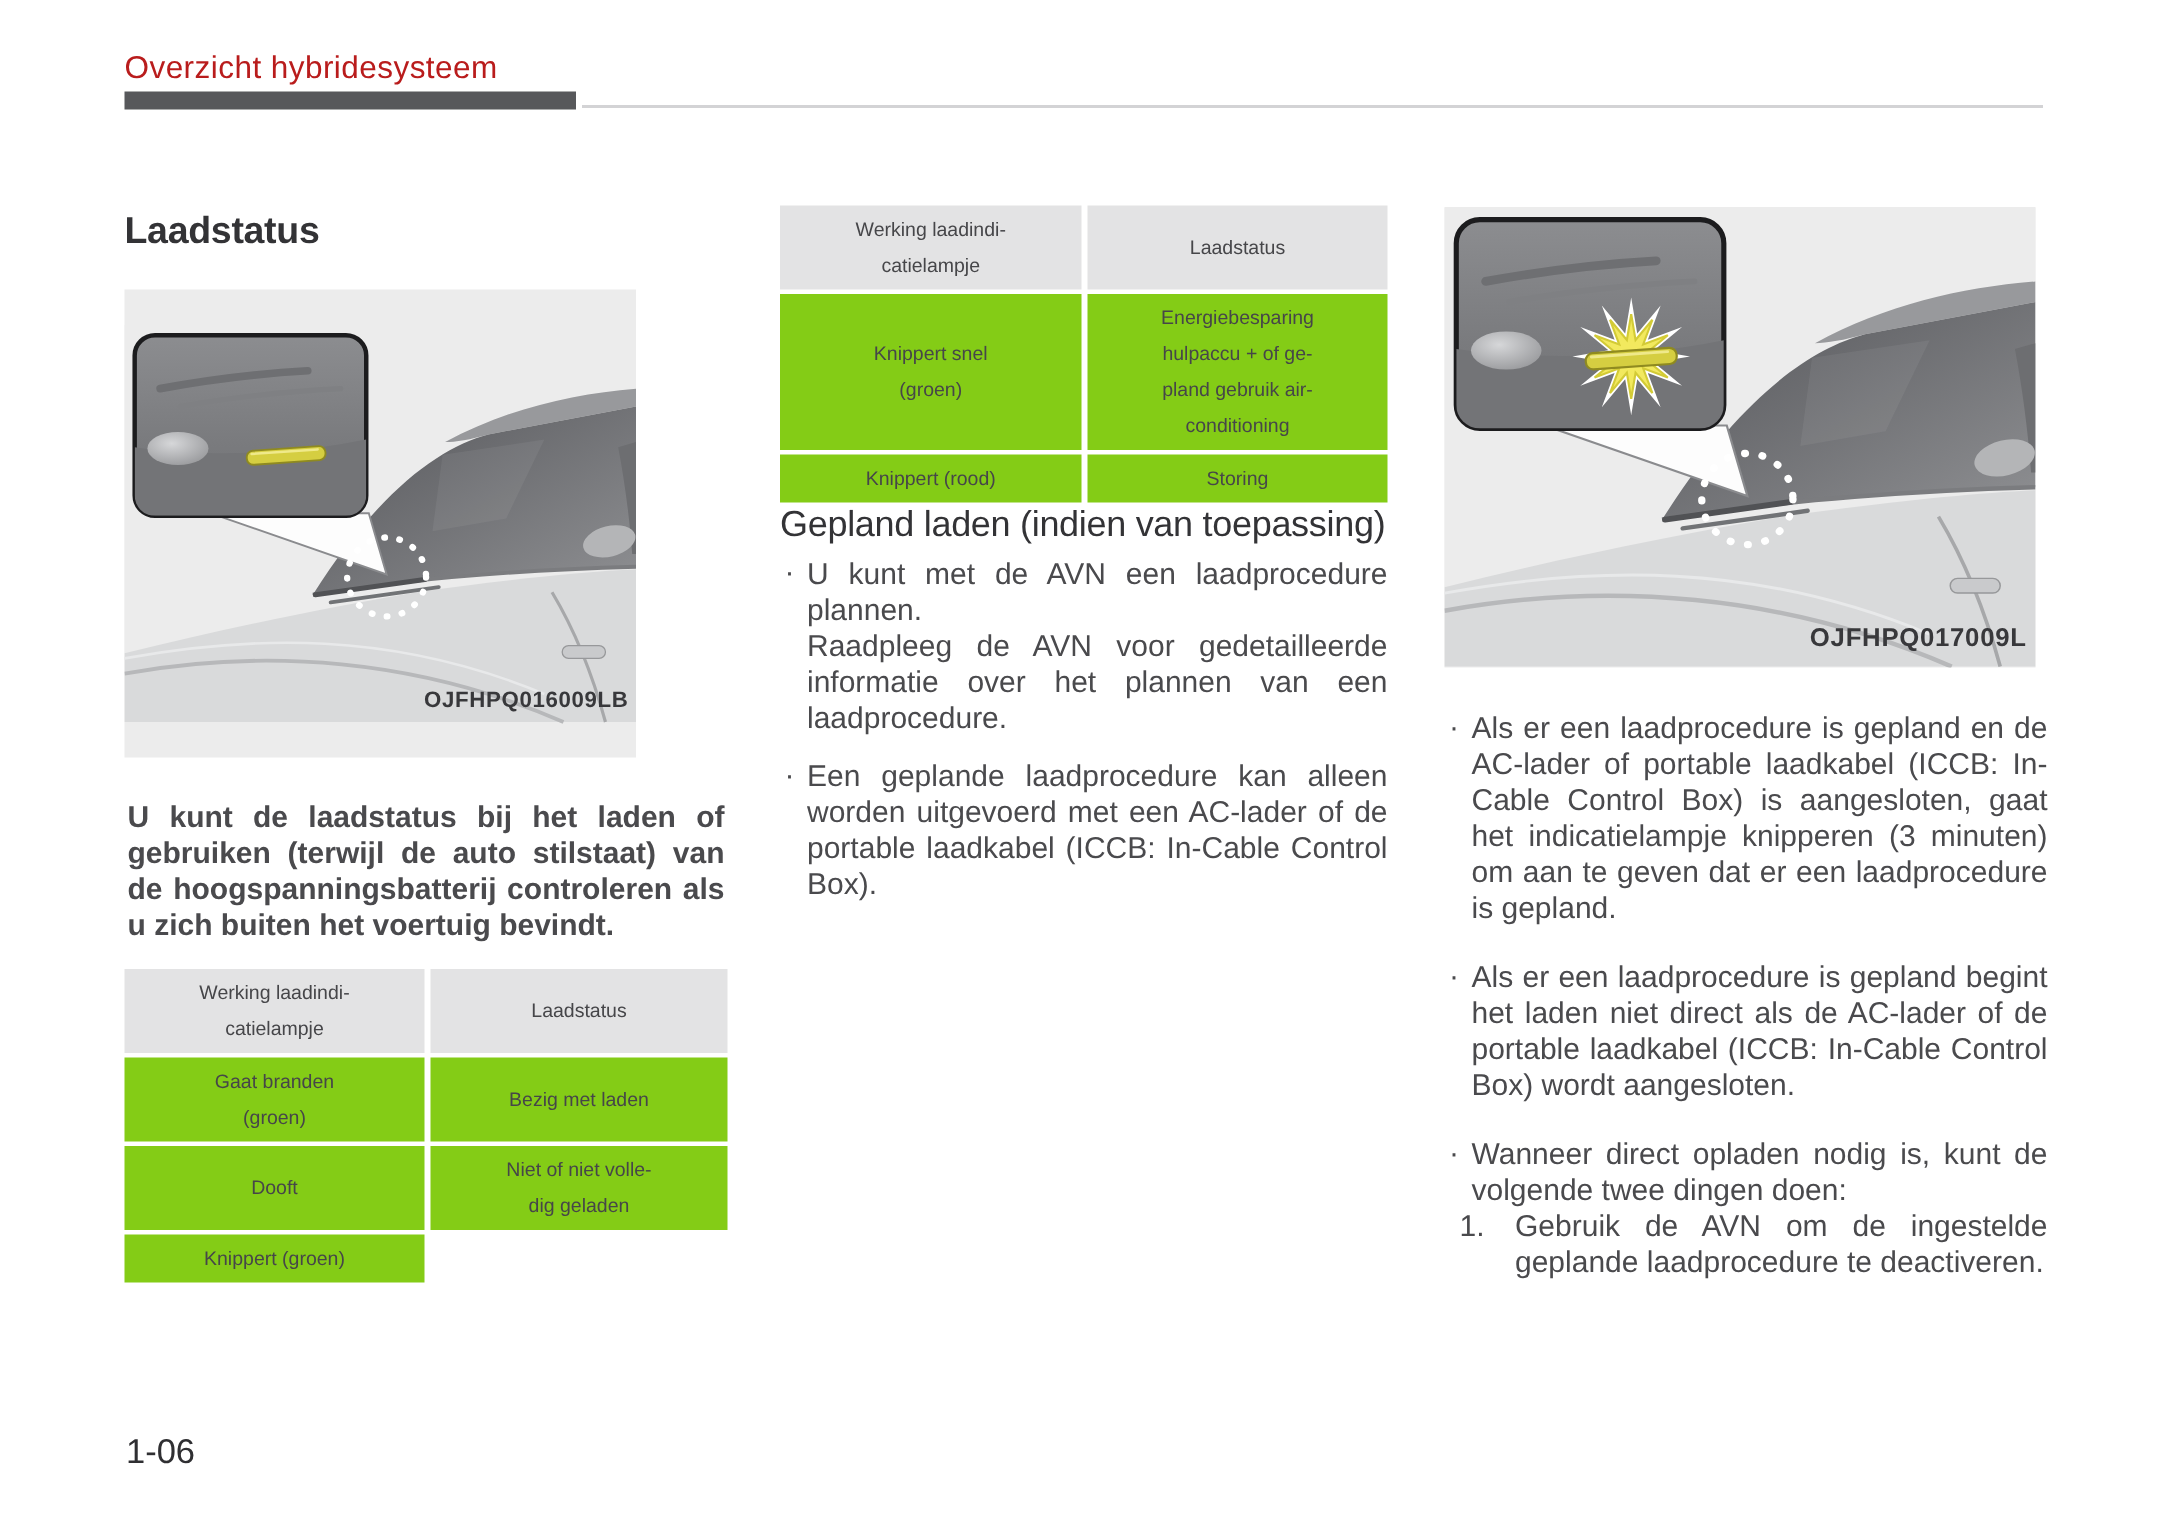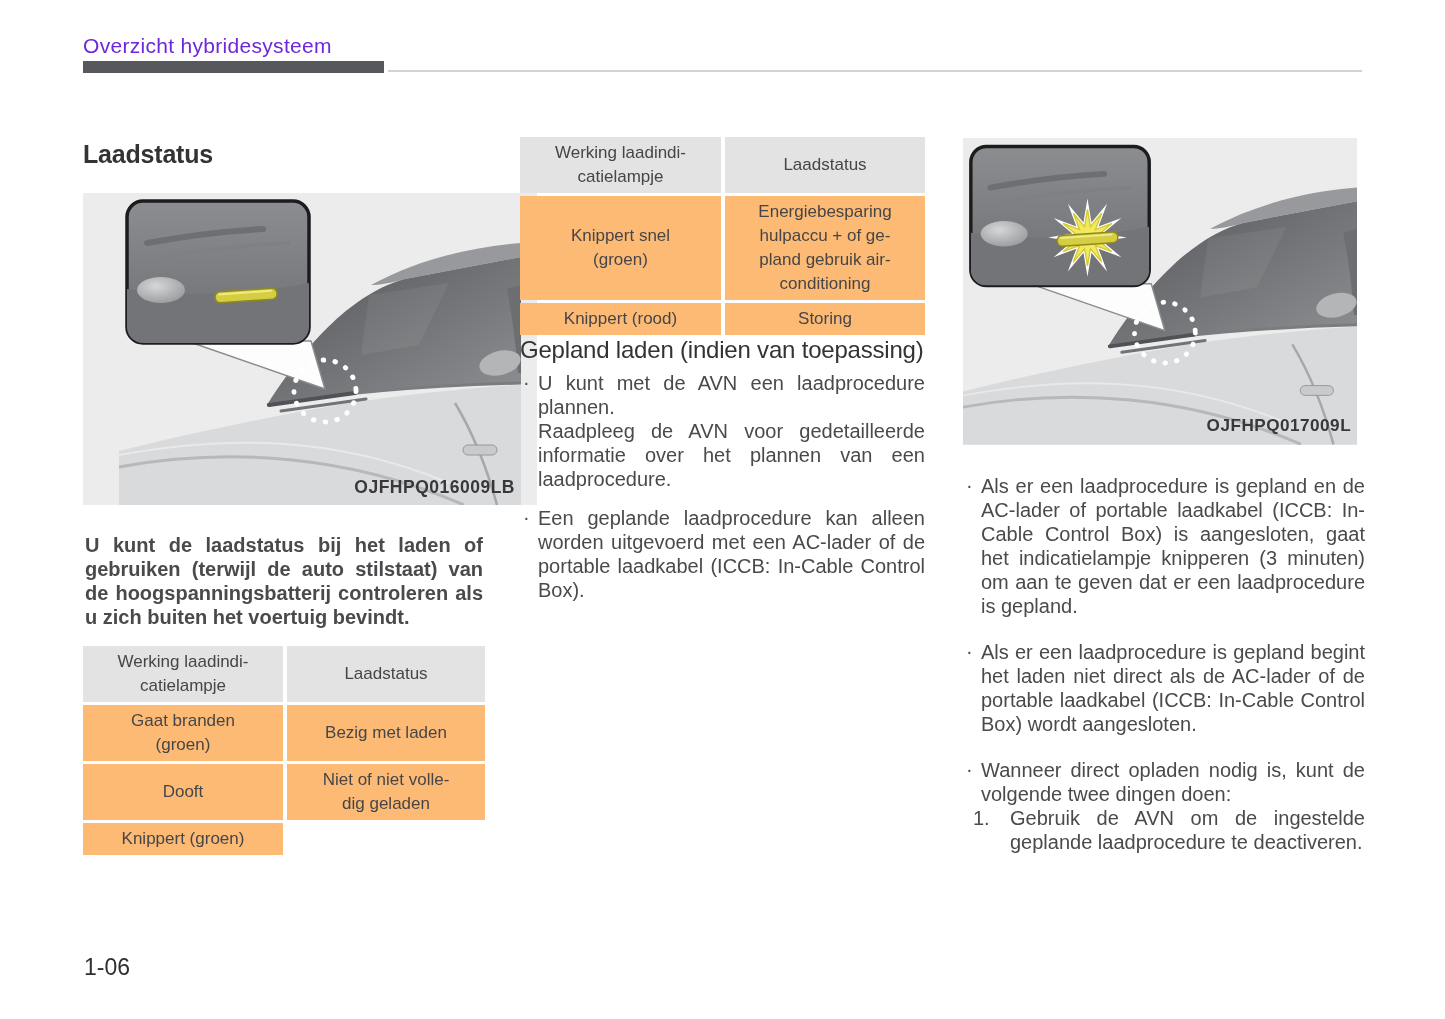--- a/index.html
+++ b/index.html
@@ -1,51 +1,51 @@
 <!DOCTYPE html>
 <html><head>
 <meta charset="utf-8">
 <style>
   html,body{margin:0;padding:0;background:#ffffff;}
   body{
     position:relative;width:1445px;height:1019px;overflow:hidden;
     font-family:"Liberation Sans",sans-serif;color:#4a4a4d;
   }
   
-  .chapter-title{position:absolute;left:83px;top:34px;font-size:21px;color:#6d28d9;letter-spacing:.3px;}
+  .chapter-title{position:absolute;left:83px;top:34px;font-size:21px;color:#b91c1c;letter-spacing:.3px;}
   .chapter-bar{position:absolute;left:83px;top:61px;width:301px;height:12px;background:#57585b;}
   .chapter-rule{position:absolute;left:388px;top:70px;width:974px;height:2px;background:#d3d3d5;}
   .page-number{position:absolute;left:84px;top:954px;font-size:23px;color:#2f2f32;}
 
   
   .col{position:absolute;text-align:justify;font-size:20px;line-height:24px;}
   #col-left{left:83px;top:140px;width:402px;}
   #col-mid{left:520px;top:137px;width:405px;}
   #col-right{left:963px;top:138px;width:402px;}
 
   h2.sec{margin:0;font-size:25px;line-height:28px;font-weight:700;color:#333336;text-align:left;letter-spacing:-.2px;}
   h3.sec{margin:0;font-size:24px;line-height:30px;font-weight:400;color:#333336;text-align:left;letter-spacing:-.2px;}
 
   .para{margin:2px;font-weight:bold;}
   .bullet{position:relative;padding-left:18px;}
   .bullet::before{content:"\00b7";position:absolute;left:3px;top:-1px;color:#4a4a4d;}
   .numbered{position:relative;padding-left:47px;}
   .numbered .num{position:absolute;left:10px;top:0;}
 
   
-  .tbl{display:grid;column-gap:4px;row-gap:3px;font-size:17px;line-height:24px;color:#464649;text-align:center;}
+  .tbl{display:grid;column-gap:4px;row-gap:3px;font-size:13px;line-height:24px;color:#464649;text-align:center;}
   #tbl-left{grid-template-columns:200px 198px;margin-top:17px;}
   #tbl-mid{grid-template-columns:201px 200px;}
-  .tbl .cell{background:#fdba74;display:flex;align-items:center;justify-content:center;
+  .tbl .cell{background:#84cc16;display:flex;align-items:center;justify-content:center;
     padding:4px 4px;white-space:pre-line;}
   .tbl .head{background:#e3e3e4;}
 
   
   .figure{position:relative;background:#ececec;text-align:right;}
-  #fig-left{width:434px;height:312px;margin-top:25px;padding-left:20px;}
+  #fig-left{width:341px;height:312px;margin-top:25px;}
   #fig-right{width:394px;height:307px;}
   .figure svg{display:block;width:100%;height:100%;}
   .fig-caption{font:700 17.5px "Liberation Sans",sans-serif;fill:#38383b;letter-spacing:.5px;}
 
   .mt13{margin-top:29px;} .mt14{margin-top:14px;} .mt16{margin-top:15px;}
   .mt26{margin-top:22px;} .mt28{margin-top:28px;}
   .mt6{margin-top:6px;}
 </style>
 </head>
 <body>

